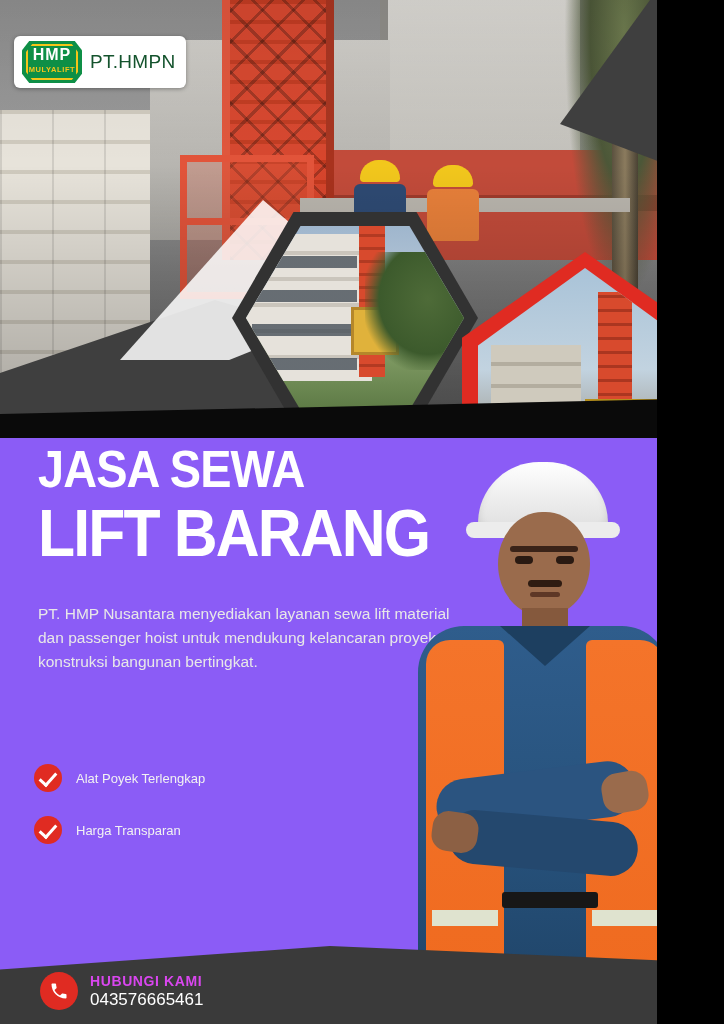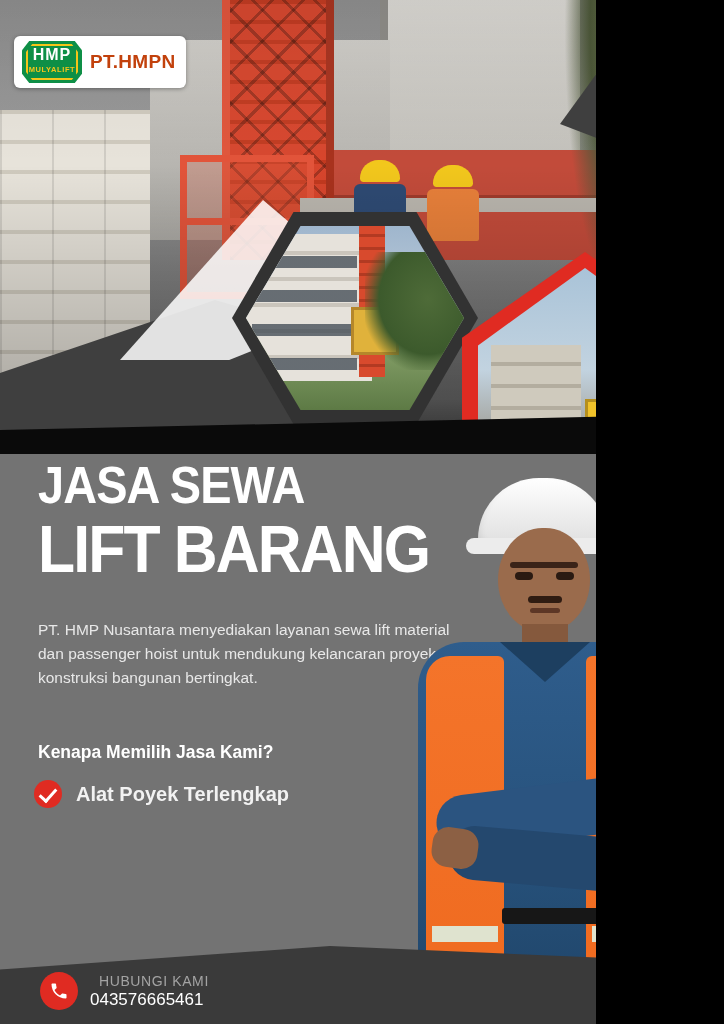--- a/index.html
+++ b/index.html
@@ -4,21 +4,21 @@
 <style>
   html,body{margin:0;padding:0;}
   body{
     width:724px;height:1024px;
     background:#000;
     font-family:"Liberation Sans", sans-serif;
     overflow:hidden;
   }
   .poster{
     position:relative;
-    width:596px;height:1024px;
+    width:657px;height:1024px;
     background:#0a0a0a;
     overflow:hidden;
   }
 
   
   .photo-area{
     position:absolute;left:0;top:0;width:724px;height:470px;
     overflow:hidden;
     background:#6e6e6e;
   }
@@ -209,27 +209,27 @@
   }
   .logo-hmp{
     position:absolute;left:0;top:6px;width:64px;text-align:center;
     color:#fff;font-weight:bold;font-size:16px;letter-spacing:1px;
   }
   .logo-nus{
     position:absolute;left:0;top:25px;width:64px;text-align:center;
     color:#f5c518;font-weight:bold;font-size:7.5px;letter-spacing:.6px;
   }
   .logo-text{
-    color:#c2410c;font-weight:bold;font-size:19px;letter-spacing:.3px;
+    color:#14532d;font-weight:normal;font-size:19px;letter-spacing:.3px;
   }
 
   
   .content{
-    position:absolute;left:0;top:440px;width:724px;height:576px;
-    background:#737373;
+    position:absolute;left:0;top:424px;width:724px;height:576px;
+    background:#8b5cf6;
   }
   .content:before{
     content:"";position:absolute;left:0;top:-26px;width:724px;height:40px;
     background:#0a0a0a;
     clip-path:polygon(0 40%,100% 0,100% 100%,0 100%);
   }
 
   .headline1{
     position:absolute;left:38px;top:22px;
     color:#ffffff;font-size:51px;line-height:.95;
@@ -260,21 +260,21 @@
     display:flex;align-items:center;gap:14px;margin-bottom:24px;
   }
   .tick{
     width:28px;height:28px;border-radius:50%;background:#e02b22;
     flex:0 0 28px;position:relative;
   }
   .tick:after{
     content:"";position:absolute;left:9px;top:5px;width:7px;height:14px;
     border:solid #fff;border-width:0 3px 3px 0;transform:rotate(42deg);
   }
-  .benefit-label{color:#f2f2f2;font-size:20px;font-weight:bold;}
+  .benefit-label{color:#f2f2f2;font-size:13px;}
 
   
   .person{
     position:absolute;right:24px;bottom:0;width:330px;height:560px;
   }
   .p-helmet{
     position:absolute;left:108px;top:22px;width:130px;height:74px;
     background:linear-gradient(180deg,#ffffff,#dcdcdc);
     border-radius:66px 66px 14px 14px;
     box-shadow:inset 0 -6px 8px rgba(0,0,0,.12);
@@ -339,21 +339,21 @@
     clip-path:polygon(0 30%,330px 0,724px 22%,724px 100%,0 100%);
   }
   .footer-inner{
     position:absolute;left:40px;bottom:14px;display:flex;align-items:center;gap:12px;
   }
   .phone-circle{
     width:38px;height:38px;border-radius:50%;background:#e02b22;
     display:flex;align-items:center;justify-content:center;
   }
   .phone-circle svg{width:20px;height:20px;fill:#fff;}
-  .contact-title{color:#a3a3a3;font-size:14px;font-weight:normal;letter-spacing:.6px;margin-left:9px;}
+  .contact-title{color:#d946ef;font-size:14px;font-weight:bold;letter-spacing:.6px;}
   .contact-num{color:#ffffff;font-size:17px;margin-top:1px;}
 </style>
 </head>
 <body>
 
 <div class="poster">
 
   <div class="photo-area">
     <div class="sky"></div>
     <div class="bldg-right"></div>
@@ -414,26 +414,29 @@
     </div>
     <div class="logo-text">PT.HMPN</div>
   </div>
 
   <div class="content">
 
     <div class="headline1">JASA SEWA</div>
     <div class="headline2">LIFT BARANG</div>
     <div class="subtext">PT. HMP Nusantara menyediakan layanan sewa lift material dan passenger hoist untuk mendukung kelancaran proyek konstruksi bangunan bertingkat.</div>
 
-    <div class="why-title">Kenapa Memilih Jasa Kami?</div>
 
     <ul class="benefits">
       <li>
         <span class="tick"></span>
         <span class="benefit-label">Alat Poyek Terlengkap</span>
+      </li>
+      <li>
+        <span class="tick"></span>
+        <span class="benefit-label">Harga Transparan</span>
       </li>
     </ul>
 
     <div class="person">
       <div class="p-helmet"></div>
       <div class="p-face"></div>
       <div class="p-brow"></div>
       <div class="p-eye-l"></div>
       <div class="p-eye-r"></div>
       <div class="p-mous"></div>

